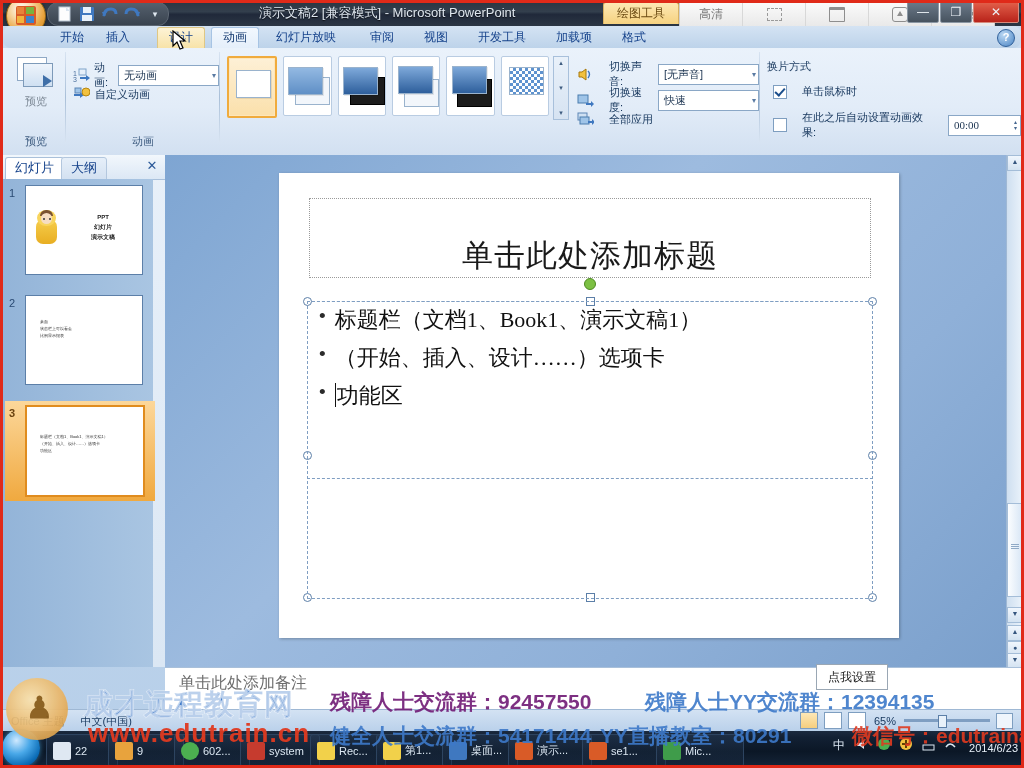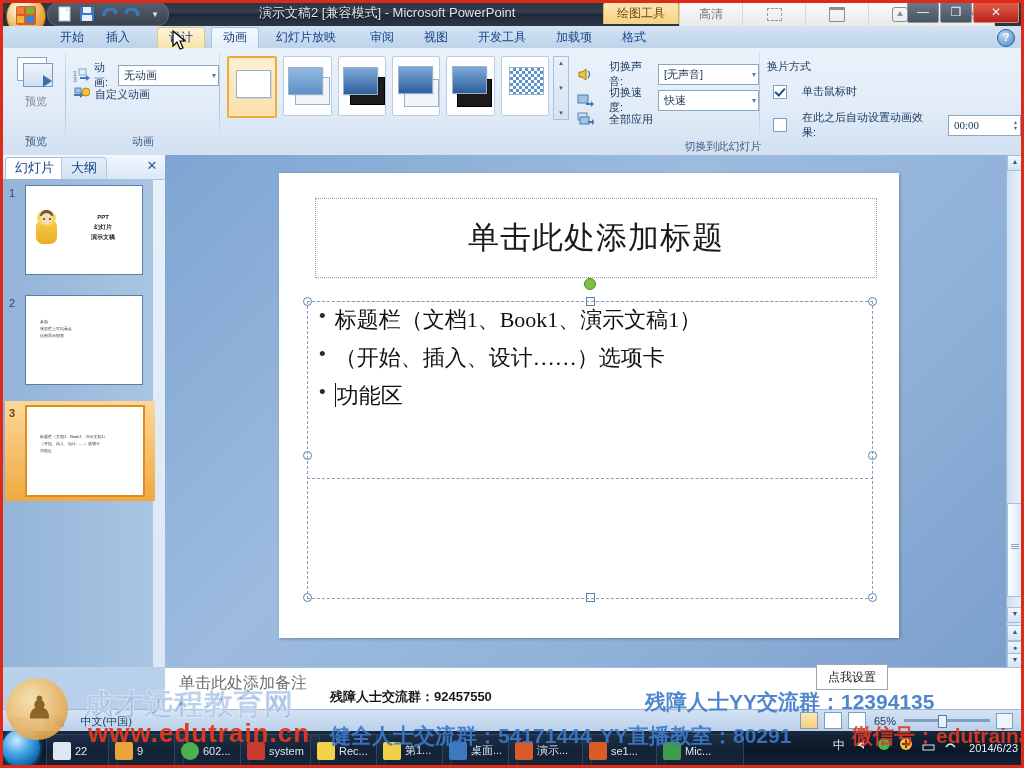--- a/index.html
+++ b/index.html
@@ -178,22 +178,22 @@
     background:#f6ddc2;}
   .mascot .hair{position:absolute;left:6px;top:2px;width:13px;height:6px;border-radius:6px 6px 0 0;
     background:#7a5230;}
   .mascot .eye{position:absolute;top:10px;width:2px;height:2px;border-radius:50%;background:#333;}
 
   
   #stage{position:absolute;left:162px;top:155px;right:14px;height:512px;
     background:linear-gradient(135deg,#7ea5d2 0%,#9dbbdf 40%,#8fb0d8 70%,#7ba0cc 100%);}
   #slide{position:absolute;left:114px;top:18px;width:620px;height:465px;background:#fff;
     box-shadow:1px 1px 3px #00000044;}
-  #ph-title{position:absolute;left:36px;top:25px;width:560px;height:78px;
-    border:1px dotted #9a9a9a;display:flex;align-items:center;justify-content:center;}
+  #ph-title{position:absolute;left:30px;top:25px;width:560px;height:78px;
+    border:1px dotted #9a9a9a;display:flex;align-items:flex-end;justify-content:center;}
   #ph-title span{font-size:31px;color:#1a1a1a;font-family:"Liberation Serif","DejaVu Serif",serif;
     letter-spacing:1px;}
   #rot-handle{position:absolute;left:50%;margin-left:-5px;top:105px;width:10px;height:10px;
     border-radius:50%;background:#7cc043;border:1px solid #4e8a22;}
   #ph-body{position:absolute;left:28px;top:128px;width:564px;height:176px;
     border:1px dashed #7f9ec2;}
   #body-frame{position:absolute;left:28px;top:128px;width:564px;height:176px;}
   .bul{display:flex;align-items:flex-start;gap:9px;padding:2px 0 2px 12px;}
   .bul .dot{font-size:19px;line-height:26px;color:#2b2b2b;}
   .bul .txt{font-size:22px;line-height:34px;color:#111;
@@ -249,21 +249,21 @@
   
   .ov{position:absolute;z-index:200;font-weight:bold;white-space:nowrap;pointer-events:none;}
   #ov-logo{left:6px;top:678px;width:62px;height:62px;border-radius:50%;
     background:radial-gradient(circle at 40% 35%,#fbe3ae,#e8b262 60%,#cf8f32 100%);
     opacity:.92;z-index:200;}
   #ov-logo .fig{position:absolute;left:20px;top:13px;width:20px;height:36px;color:#8a5a14;
     font-size:30px;line-height:34px;font-family:"Liberation Serif",serif;}
   #ov-brand{left:84px;top:685px;font-size:29px;color:#2f6fc4;
     -webkit-text-stroke:1px #ffffffaa;letter-spacing:1px;opacity:.95;}
   #ov-url{left:88px;top:718px;font-size:26px;color:#e03a20;letter-spacing:1px;opacity:.95;}
-  #ov-q1{left:330px;top:688px;font-size:13px;color:#000000;opacity:.9;}
+  #ov-q1{left:330px;top:688px;font-size:21px;color:#701a75;opacity:.9;}
   #ov-q2{left:330px;top:722px;font-size:21px;color:#3d79c9;opacity:.9;}
   #ov-q3{left:645px;top:688px;font-size:21px;color:#3d79c9;opacity:.9;}
   #ov-q4{left:600px;top:722px;font-size:21px;color:#3d79c9;opacity:.9;}
   #ov-q5{left:852px;top:722px;font-size:21px;color:#e03a20;opacity:.9;}
   #ov-set{position:absolute;left:816px;top:664px;width:70px;height:24px;z-index:210;
     background:#fff;border:1px solid #9aa7b4;display:flex;align-items:center;justify-content:center;
     font-size:12px;color:#1a1a1a;font-weight:normal;}
   #cursor{position:absolute;left:172px;top:30px;z-index:250;}
 </style>
 </head>
@@ -480,21 +480,20 @@
         <span class="lnk">在此之后自动设置动画效果:</span>
         <span class="spin">
           <span>00:00</span>
           <span class="arrs">
               <span>▴</span>
               <span>▾</span>
             </span>
         </span>
       </div>
     </div>
-    <div id="ribbon-bottom-label">切换到此幻灯片</div>
   </div>
 
   <div id="leftpane">
     <div id="lp-tabs">
       <div class="lp-tab sel">幻灯片</div>
       <div class="lp-tab alt">大纲</div>
       <div id="lp-close">✕</div>
     </div>
     <div id="lp-list">
 

